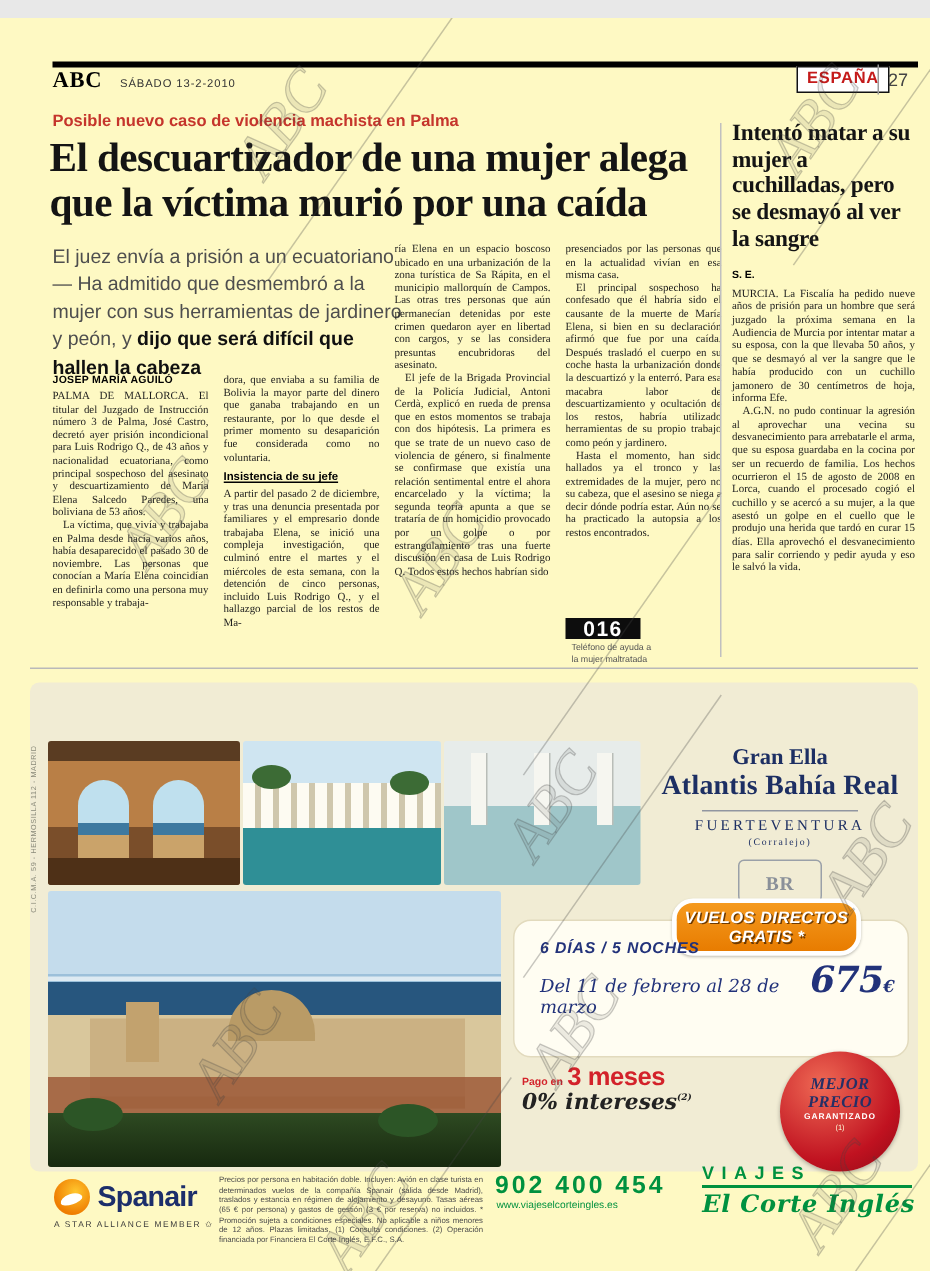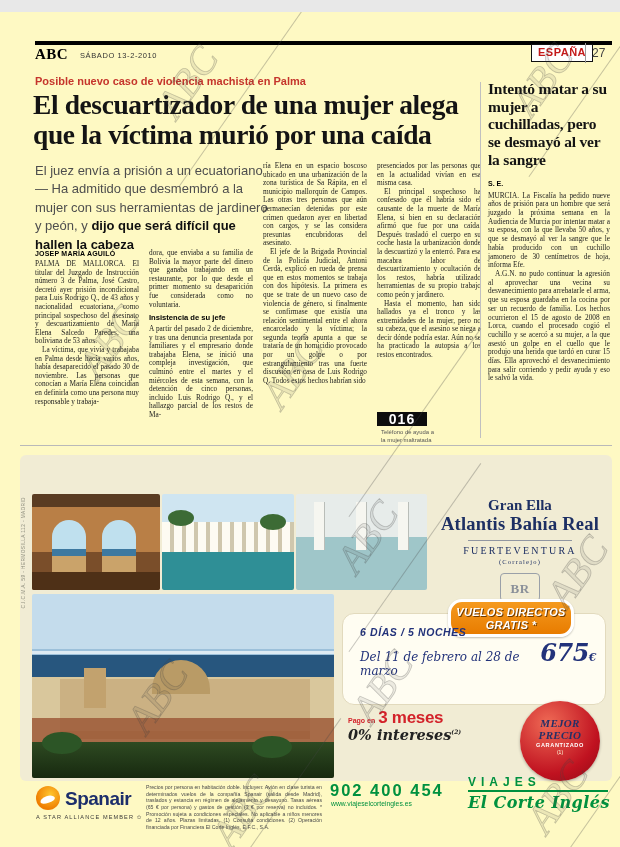--- a/index.html
+++ b/index.html
@@ -27,21 +27,21 @@
   .deck b { color:#101010; }
 
   .col { position:absolute; width:104px; font:7.3px/8.6px "Liberation Serif", serif;
     text-align:justify; color:#1c1c1c; overflow:hidden; }
   .col p + p { text-indent:7px; }
   .col-1 { left:35px;  top:237px; height:188px; }
   .col-2 { left:149px; top:237px; height:188px; }
   .col-3 { left:263px; top:150px; height:276px; }
   .col-4 { left:377px; top:150px; height:246px; }
   .byline { font:bold 7px/1.3 "Liberation Sans", sans-serif; letter-spacing:.2px; margin-bottom:2px; color:#000; }
-  .subhead { font:bold 7.6px/1.3 "Liberation Sans", sans-serif; margin:4px 0 2px; color:#000; }
+  .subhead { font:bold 7.6px/1.3 "Liberation Sans", sans-serif; margin:4px 0 2px; color:#000;text-decoration:underline; }
 
   .helpline { position:absolute; left:377px; top:400px; width:104px; height:23px; display:flex; align-items:stretch;flex-direction:column; }
   .helpline-num { width:50px; background:#0d0d0d; color:#fff; display:flex; align-items:center; justify-content:center;
     font:bold 14px/1 "Liberation Sans", sans-serif; letter-spacing:1px; }
   .helpline-cap { flex:1; padding:3px 0 0 4px; font:5.9px/1.3 "Liberation Sans", sans-serif; color:#555; }
 
   
   .v-rule { position:absolute; left:480px; top:70px; width:1px; height:356px; background:#c0c0c0; }
   .sb { position:absolute; left:488px; top:68px; width:122px; }
   .sb-headline { font:bold 15.5px/1.14 "Liberation Serif", serif; color:#141414; letter-spacing:-.2px; }
@@ -70,21 +70,21 @@
   .ph3 { left:276px; width:131px; background:linear-gradient(#e7ecea 0 45%, #9fc6c9 45% 100%); }
   .ph3 .pillar { position:absolute; top:8px; width:10px; height:48px; background:#f6f6f0; box-shadow:1px 0 0 #b9bdb8; }
   .ph3 .pl1 { left:18px; } .ph3 .pl2 { left:60px; } .ph3 .pl3 { left:102px; }
 
   .hotel-block { position:absolute; left:414px; top:42px; width:172px; text-align:center; color:#1d2f63; }
   .hotel-l1 { font:bold 15px/1.15 "Liberation Serif", serif; }
   .hotel-l2 { font:bold 18.5px/1.1 "Liberation Serif", serif; letter-spacing:.2px; }
   .hotel-rule { width:104px; height:1px; background:#1d2f63; opacity:.45; margin:5px auto 4px; }
   .hotel-dest { font:10px/1.2 "Liberation Serif", serif; letter-spacing:2.2px; }
   .hotel-loc { font:6.5px/1.4 "Liberation Serif", serif; letter-spacing:1.2px; }
-  .crest { margin:7px auto 0; width:40px; height:34px; border:1px solid #9aa0a8; border-radius:4px 4px 10px 10px;
+  .crest { margin:7px auto 0; width:56px; height:34px; border:1px solid #9aa0a8; border-radius:4px 4px 10px 10px;
     color:#8a9099; font:bold 13px/30px "Liberation Serif", serif; text-align:center; letter-spacing:.5px; }
   .crest-stars { font-size:5.5px; color:#8a9099; letter-spacing:1px; margin-top:2px; }
 
   .big-photo { position:absolute; left:12px; top:139px; width:302px; height:184px; overflow:hidden; border-radius:2px;
     background:linear-gradient(#c4dcec 0 30%, #9cc0da 30% 33%, #27567e 33% 45%, #d9c79c 45% 100%); }
   .bp-horizon { position:absolute; left:0; right:0; top:31%; height:3px; background:#eef4f8; opacity:.8; }
   .bp-building { position:absolute; left:28px; top:46%; width:250px; height:60px; background:#cbb183;
     box-shadow:inset 0 -8px 0 #b2945f; }
   .bp-dome { position:absolute; left:120px; top:36%; width:58px; height:34px; background:#b99b66; border-radius:29px 29px 0 0; }
   .bp-tower { position:absolute; left:52px; top:40%; width:22px; height:40px; background:#c2a26e; }

